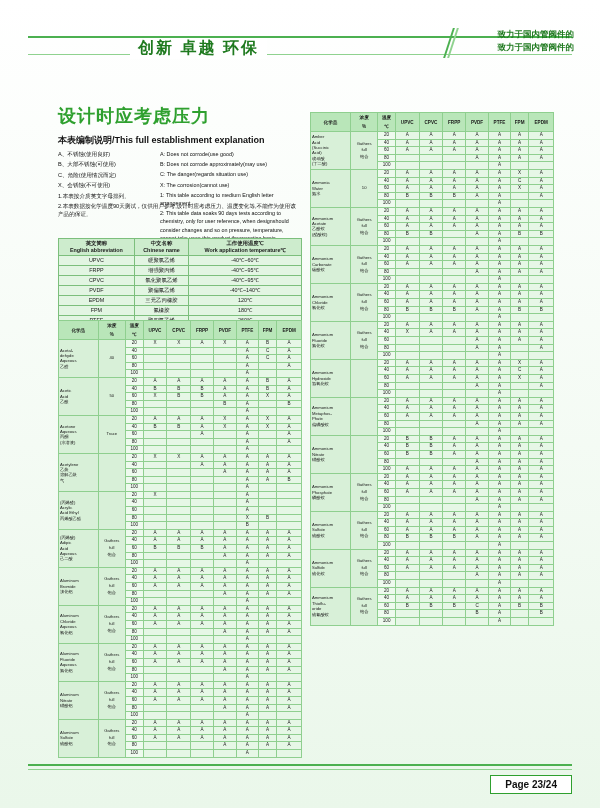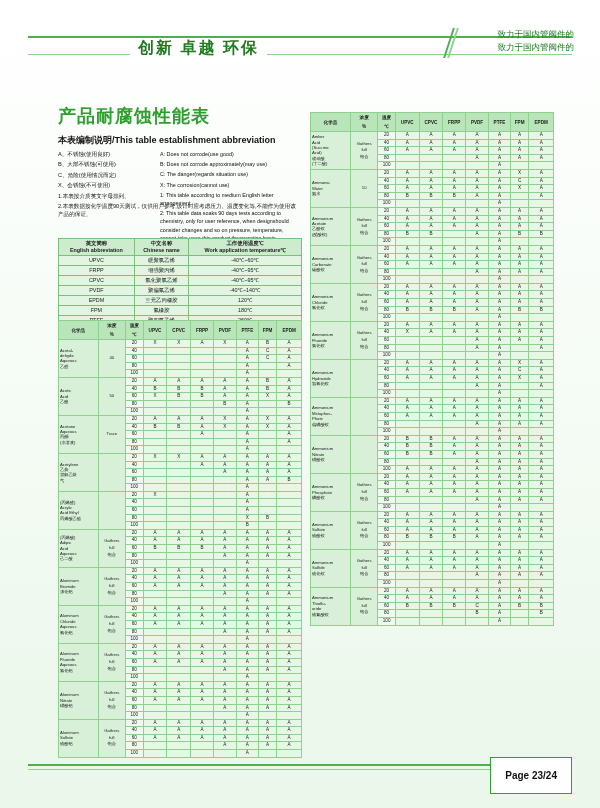--- a/index.html
+++ b/index.html
@@ -26,21 +26,21 @@
     position:absolute;left:28px;top:30px;width:544px;height:1px;
     background:#8fd28f;
   }
   .hdr-slogan{
     position:absolute;left:130px;top:14px;
     font-size:16px;font-weight:bold;color:#1f7a1f;letter-spacing:2px;
     background:#ffffff;padding:0 8px;
   }
   .hdr-right{
     position:absolute;right:26px;top:4px;text-align:left;
-    font-size:8.5px;color:#1f7a1f;line-height:13px;font-weight:normal;
+    font-size:8.5px;color:#1f7a1f;line-height:13px;font-weight:bold;
   }
   .hdr-slash{
     position:absolute;right:150px;top:4px;
     width:2px;height:30px;background:#4cb050;transform:skewX(-18deg);
   }
   .hdr-slash2{
     position:absolute;right:146px;top:4px;
     width:2px;height:30px;background:#8fd28f;transform:skewX(-18deg);
   }
   
@@ -98,42 +98,42 @@
   
   .foot-line{
     position:absolute;left:28px;bottom:42px;width:544px;height:2px;background:#4cb050;
   }
   .foot-line2{
     position:absolute;left:28px;bottom:38px;width:544px;height:1px;background:#8fd28f;
   }
   .pagebox{
     position:absolute;right:28px;bottom:14px;
     border:1px solid #2fa02f;background:#ffffff;
-    padding:12px 14px;font-size:10px;font-weight:bold;color:#111;
+    padding:3px 14px;font-size:10px;font-weight:bold;color:#111;
   }
 </style>
 </head>
 <body>
 
 <div class="page">
 
   <div class="hdr">
     <div class="hdr-bar"></div>
     <div class="hdr-bar2"></div>
     <div class="hdr-slogan">创新  卓越   环保</div>
     <div class="hdr-slash"></div>
     <div class="hdr-slash2"></div>
     <div class="hdr-right">
       <div>致力于国内管阀件的</div>
       <div>致力于国内管阀件的</div>
     </div>
   </div>
 
-  <div class="title">产品耐腐蚀性能表</div>
-  <div class="subtitle">本表编制说明/This table establishment abbreviation</div>
+  <div class="title">设计时应考虑压力</div>
+  <div class="subtitle">本表编制说明/This full establishment explanation</div>
 
   <div class="notes">
       <div style="margin-bottom: 2px;">A、不锈蚀(使用良好)</div>
       <div style="margin-bottom: 2px;">B、大部不锈蚀(可使用)</div>
       <div style="margin-bottom: 2px;">C、危险(使用情况而定)</div>
       <div style="margin-bottom: 2px;">X、会锈蚀(不可使用)</div>
       <div style="margin-bottom: 2px;">1.本表按介质英文字母排列。</div>
       <div style="margin-bottom: 2px;">2.本表数据按化学温度90天测试，仅供用户参考,设计时应考虑压力、温度变化等,不能作为使用该产品的保证。</div>
     </div>
   <div class="notes-en">

